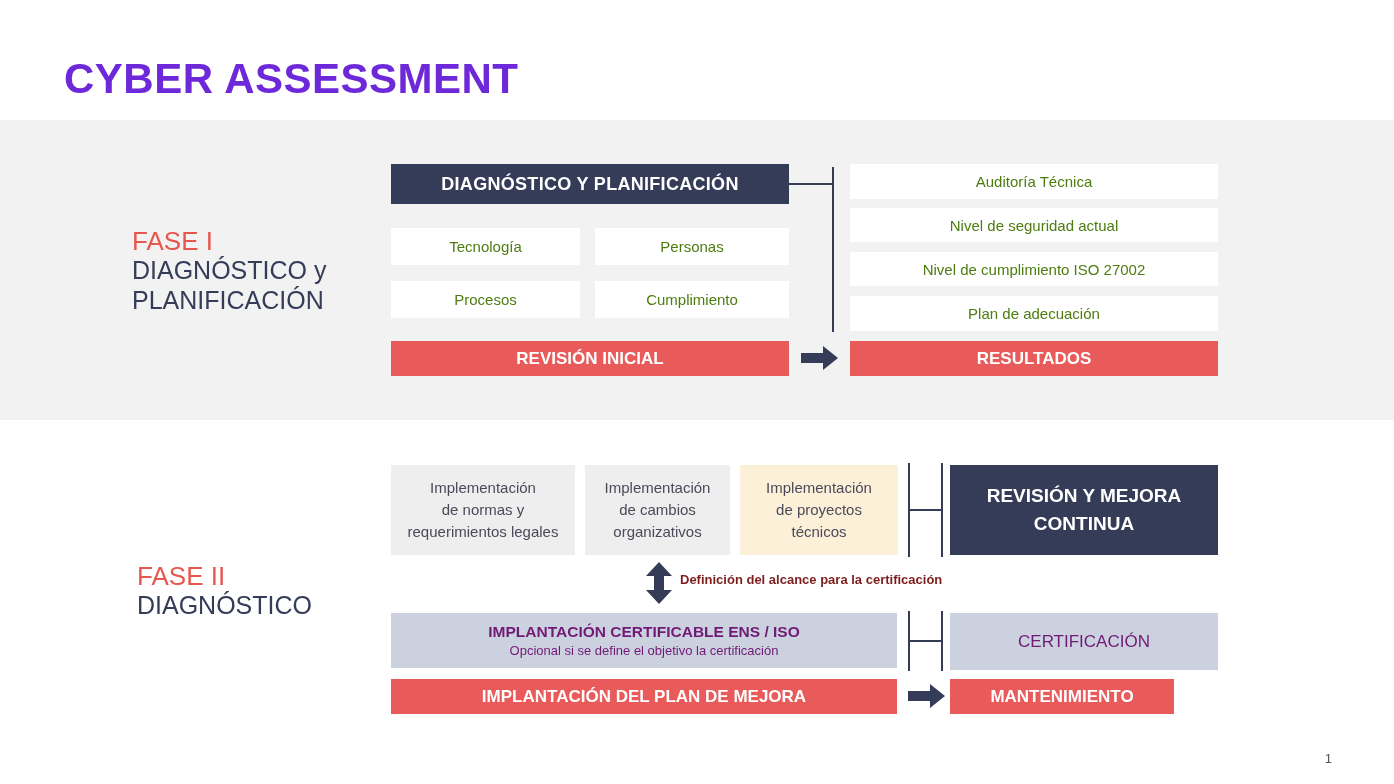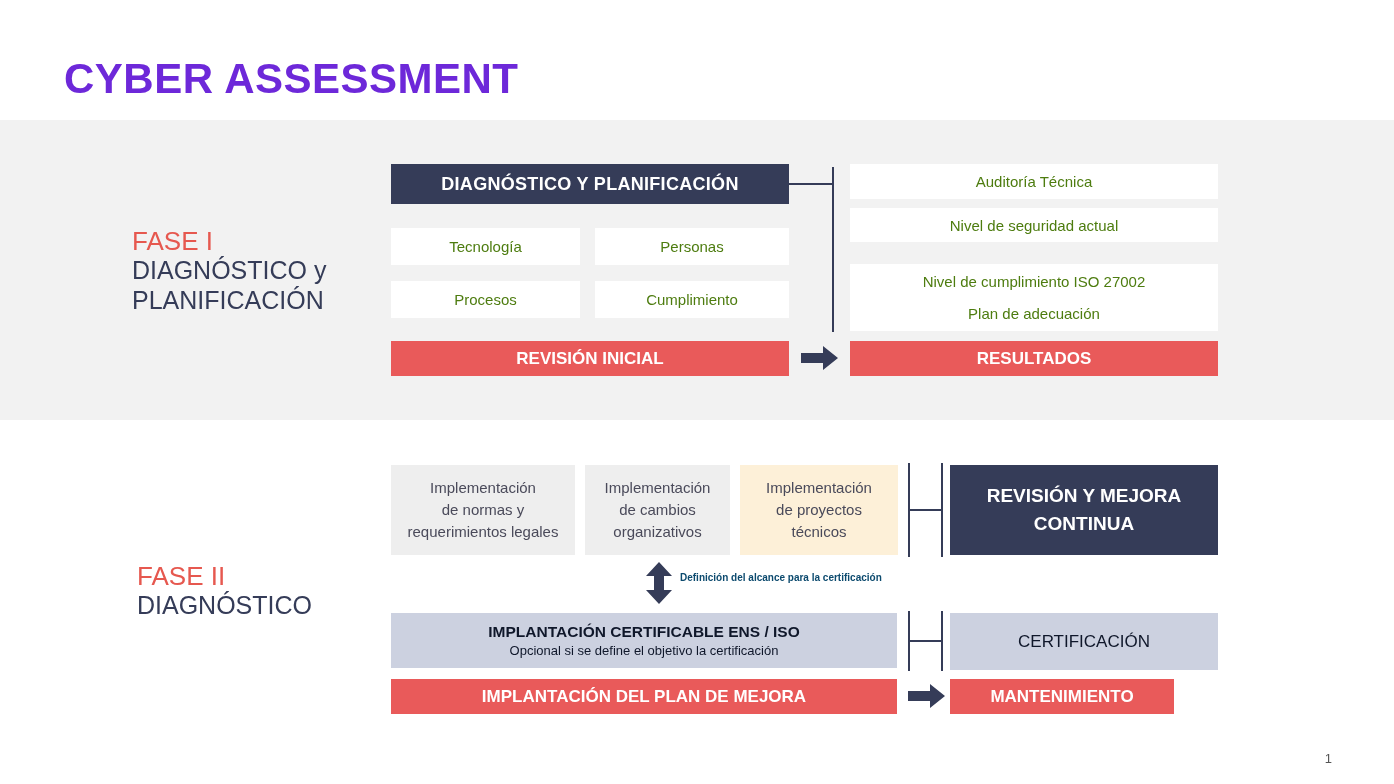--- a/index.html
+++ b/index.html
@@ -84,33 +84,33 @@
   .box-gray {
     background: #eeeeee;
     color: #4a4a5a;
   }
   .box-cream {
     background: #fdf0d8;
     color: #4a4a5a;
   }
   .box-lavender {
     background: #ccd1e0;
-    color: #0f172a;
+    color: #701a75;
   }
 
   
   #diag-header   { left: 391px; top: 164px; width: 398px; height: 40px; font-size: 18px; letter-spacing: .3px;}
   #sub-tecnologia{ left: 391px; top: 228px; width: 189px; height: 37px; font-size: 15px; }
   #sub-personas  { left: 595px; top: 228px; width: 194px; height: 37px; font-size: 15px; }
   #sub-procesos  { left: 391px; top: 281px; width: 189px; height: 37px; font-size: 15px; }
   #sub-cumpl     { left: 595px; top: 281px; width: 194px; height: 37px; font-size: 15px; }
 
   #res-1 { left: 850px; top: 164px; width: 368px; height: 35px; font-size: 15px; }
   #res-2 { left: 850px; top: 208px; width: 368px; height: 34px; font-size: 15px; }
-  #res-3 { left: 850px; top: 264px; width: 368px; height: 34px; font-size: 15px; }
+  #res-3 { left: 850px; top: 252px; width: 368px; height: 34px; font-size: 15px; }
   #res-4 { left: 850px; top: 296px; width: 368px; height: 35px; font-size: 15px; }
 
   #bar-situacion { left: 391px; top: 341px; width: 398px; height: 35px; font-size: 17px; }
   #bar-resultados{ left: 850px; top: 341px; width: 368px; height: 35px; font-size: 17px; }
 
   
   #conn1-vert {
     position: absolute;
     left: 832px; top: 167px;
     width: 2px; height: 165px;
@@ -165,23 +165,23 @@
 
   #arrow-vert {
     position: absolute;
     left: 645px; top: 562px;
     width: 28px; height: 42px;
   }
 
   .scope-text {
     position: absolute;
     left: 680px; top: 572px;
-    font-size: 10px;
-    font-weight: bold;
-    color: #0c4a6e;
+    font-size: 13px;
+    font-weight: bold;
+    color: #7f1d1d;
   }
 
   
   .page-number {
     position: absolute;
     right: 62px;
     bottom: 18px;
     font-size: 13px;
     color: #555555;
   }

